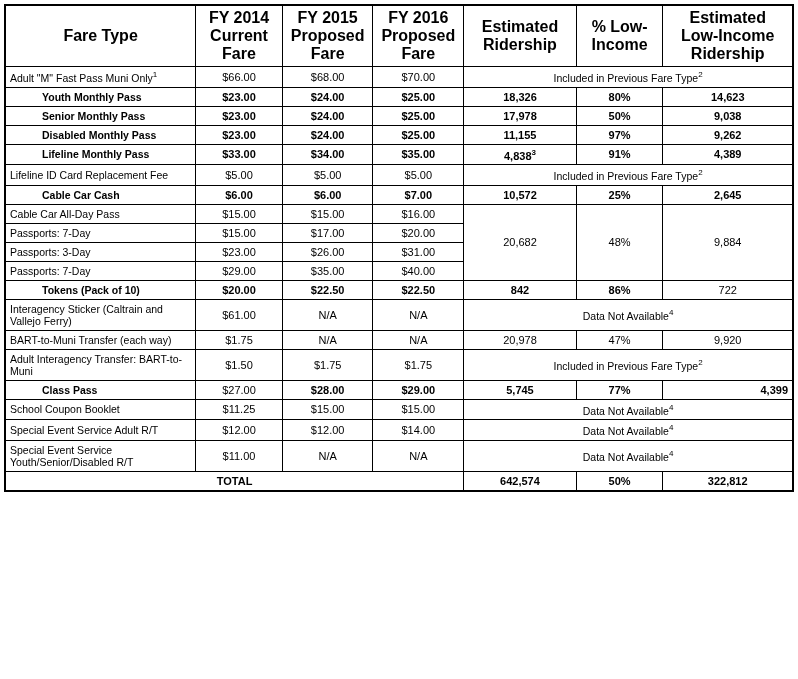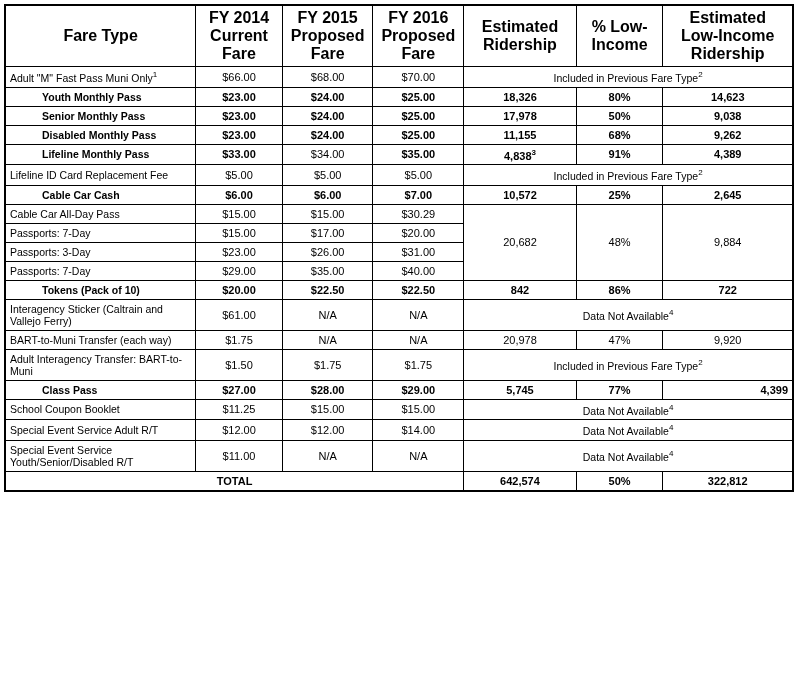--- a/index.html
+++ b/index.html
@@ -91,27 +91,27 @@
           <td style="font-weight: bold; margin-left: 32px;">17,978</td>
           <td style="font-weight: bold;">50%</td>
           <td style="font-weight: bold;">9,038</td>
         </tr>
         <tr>
           <td class="fare-type bold-row">Disabled Monthly Pass</td>
           <td style="font-weight: bold;">$23.00</td>
           <td style="font-weight: bold;">$24.00</td>
           <td style="font-weight: bold;">$25.00</td>
           <td style="font-weight: bold;">11,155</td>
-          <td style="font-weight: bold;">68%</td>
+          <td style="font-weight: bold;">97%</td>
           <td style="font-weight: bold;">9,262</td>
         </tr>
         <tr>
           <td class="fare-type bold-row">Lifeline Monthly Pass</td>
           <td style="font-weight: bold;">$33.00</td>
-          <td style="font-weight: normal;">$34.00</td>
+          <td style="font-weight: bold;">$34.00</td>
           <td style="font-weight: bold;">$35.00</td>
           <td style="font-weight: bold;">4,838<sup>3</sup></td>
           <td style="font-weight: bold;">91%</td>
           <td style="font-weight: bold;">4,389</td>
         </tr>
         <tr>
           <td class="fare-type">Lifeline ID Card Replacement Fee</td>
           <td>$5.00</td>
           <td>$5.00</td>
           <td>$5.00</td>
@@ -123,21 +123,21 @@
           <td style="font-weight: bold;">$6.00</td>
           <td style="font-weight: bold;">$7.00</td>
           <td style="font-weight: bold; text-align: center;">10,572</td>
           <td style="font-weight: bold;">25%</td>
           <td style="font-weight: bold;">2,645</td>
         </tr>
         <tr>
           <td class="fare-type">Cable Car All-Day Pass</td>
           <td>$15.00</td>
           <td>$15.00</td>
-          <td>$30.29</td>
+          <td>$16.00</td>
           <td rowspan="4">20,682</td>
           <td rowspan="4">48%</td>
           <td rowspan="4">9,884</td>
         </tr>
         <tr>
           <td class="fare-type">Passports: 7-Day</td>
           <td>$15.00</td>
           <td>$17.00</td>
           <td>$20.00</td>
         </tr>
@@ -153,21 +153,21 @@
           <td>$35.00</td>
           <td>$40.00</td>
         </tr>
         <tr>
           <td class="fare-type bold-row">Tokens (Pack of 10)</td>
           <td style="font-weight: bold;">$20.00</td>
           <td style="font-weight: bold;">$22.50</td>
           <td style="font-weight: bold;">$22.50</td>
           <td style="font-weight: bold;">842</td>
           <td style="font-weight: bold;">86%</td>
-          <td style="font-weight: bold;">722</td>
+          <td style="font-weight: normal;">722</td>
         </tr>
         <tr>
           <td class="fare-type">Interagency Sticker (Caltrain and Vallejo Ferry)</td>
           <td>$61.00</td>
           <td>N/A</td>
           <td>N/A</td>
           <td colspan="3" class="span-note">Data Not Available<sup>4</sup></td>
         </tr>
         <tr>
           <td class="fare-type">BART-to-Muni Transfer (each way)</td>
@@ -180,21 +180,21 @@
         </tr>
         <tr>
           <td class="fare-type">Adult Interagency Transfer: BART-to-Muni</td>
           <td>$1.50</td>
           <td>$1.75</td>
           <td>$1.75</td>
           <td colspan="3" class="span-note">Included in Previous Fare Type<sup>2</sup></td>
         </tr>
         <tr>
           <td class="fare-type bold-row">Class Pass</td>
-          <td style="font-weight: bold; text-align: center;">$27.00</td>
+          <td style="font-weight: normal; text-align: center;">$27.00</td>
           <td style="font-weight: bold;">$28.00</td>
           <td style="font-weight: bold;">$29.00</td>
           <td style="font-weight: bold;">5,745</td>
           <td style="font-weight: bold;">77%</td>
           <td style="font-weight: bold; text-align: right;">4,399</td>
         </tr>
         <tr>
           <td class="fare-type">School Coupon Booklet</td>
           <td>$11.25</td>
           <td>$15.00</td>

